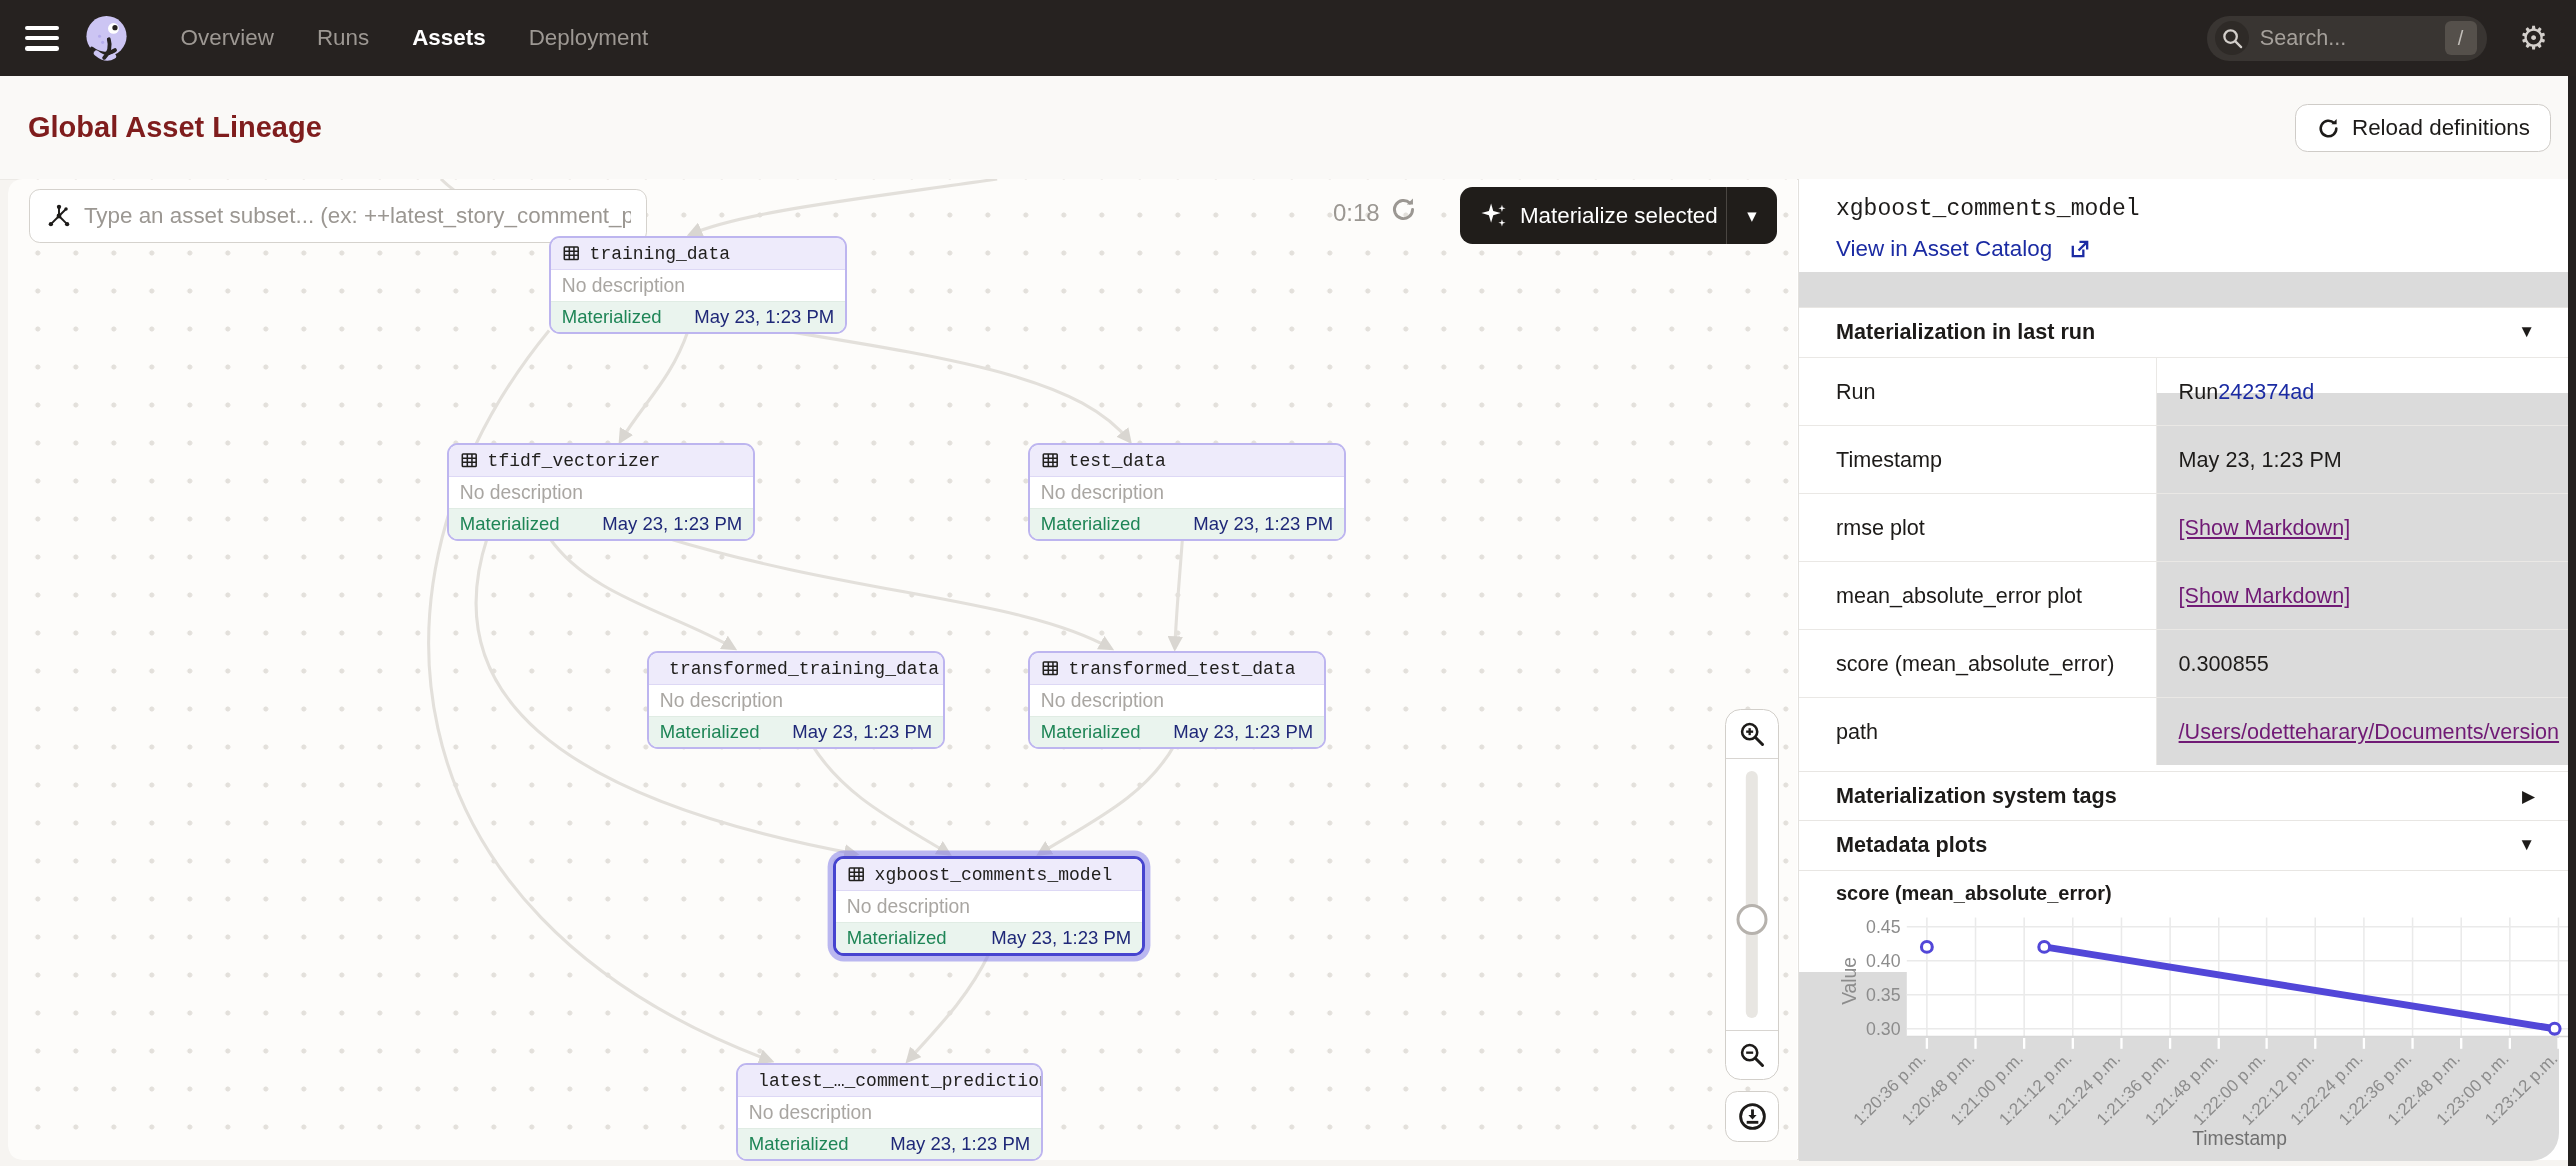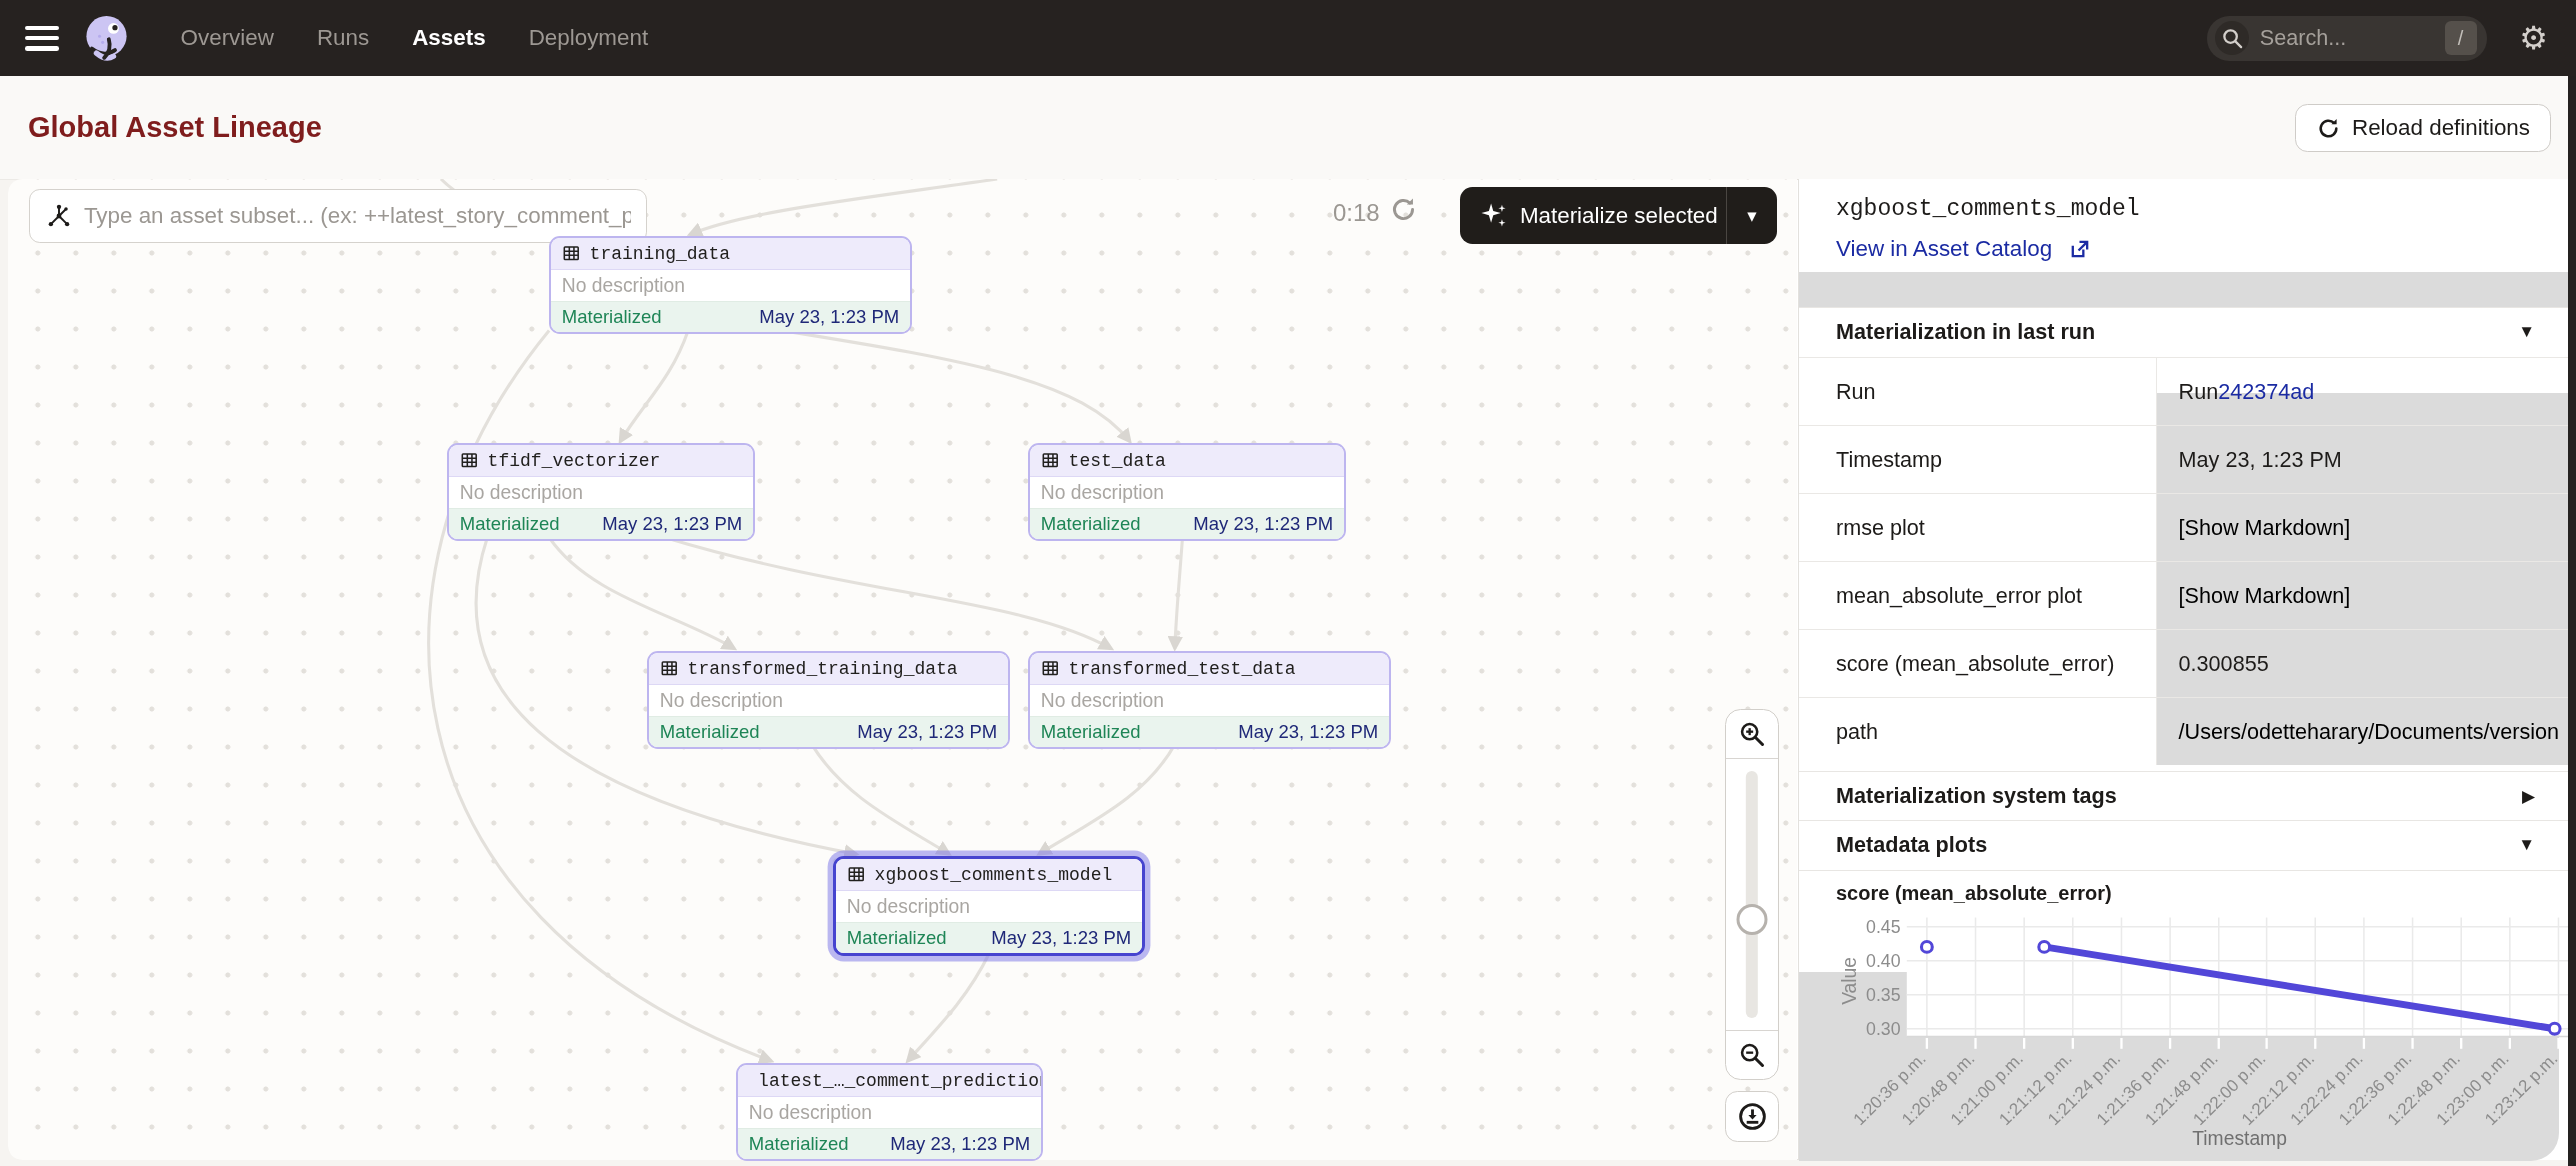--- a/index.html
+++ b/index.html
@@ -82,21 +82,21 @@
     color:#FFFFFF; cursor:pointer;
   }
   .materialize-btn .main { flex:1; display:flex; align-items:center; gap:12.4px; padding-left:18.5px; }
   .materialize-btn .label { font-size:22.4px; }
   .materialize-btn .caret-zone {
     width:51px; height:100%; border-left:1.5px solid #4A4642;
     display:flex; align-items:center; justify-content:center; font-size:18.5px; color:#FFFFFF;
   }
   
   .node {
-    position:absolute; width:363px; background:#FFFFFF;
+    position:absolute; width:298px; background:#FFFFFF;
     border:2.3px solid #BDB5EF; border-radius:10.8px; overflow:hidden; cursor:pointer;
   }
   .node.selected { border:3.9px solid #4644CF; box-shadow:0 0 0 5.4px rgba(132,125,231,.55); }
   .node-header {
     display:flex; align-items:center; gap:9.3px; height:32px;
     background:#EEEBFB; border-bottom:1.5px solid #DDD8F5; padding:0 10.8px;
   }
   .node-name { font-family:"Liberation Mono", monospace; font-size:18px; color:#21201E; white-space:nowrap; }
   .node-desc { height:31px; display:flex; align-items:center; padding:0 10.8px; font-size:19.3px; color:#A9A6A2; background:#FFFFFF; }
   .node-footer {
@@ -142,21 +142,21 @@
   .meta-key {
     width:358px; background:#FFFFFF; display:flex; align-items:center;
     padding-left:37px; font-size:21.6px; color:#1D1B19; border-right:1.5px solid #EAE8E5;
   }
   .meta-val {
     flex:1; background:#DBDBDB; display:flex; align-items:center;
     padding-left:21.6px; font-size:21.6px; color:#1D1B19; overflow:hidden; white-space:nowrap;
   }
   .meta-row.first .meta-val { background:linear-gradient(#FFFFFF 0 52%, #DBDBDB 52% 100%); }
   .meta-val a { color:#1B2BA3; text-decoration:none; cursor:pointer; }
-  .meta-val .ulink { color:#000000; cursor:pointer; }
+  .meta-val .ulink { color:#701a75; text-decoration:underline; cursor:pointer; }
   .chart-title-row {
     position:absolute; left:0; top:691px; width:770px; height:46px; background:#FFFFFF;
     border-top:1.5px solid #E8E6E3; display:flex; align-items:center; padding-left:37px;
   }
   .chart-title-row span { font-size:20px; font-weight:bold; color:#1D1B19; }
   .chart-gray {
     position:absolute; left:0; top:793px; width:760px; height:189px;
     background:#DBDBDB; border-radius:0 0 28px 0;
   }
   .chart-svg { position:absolute; left:0; top:737px; }

